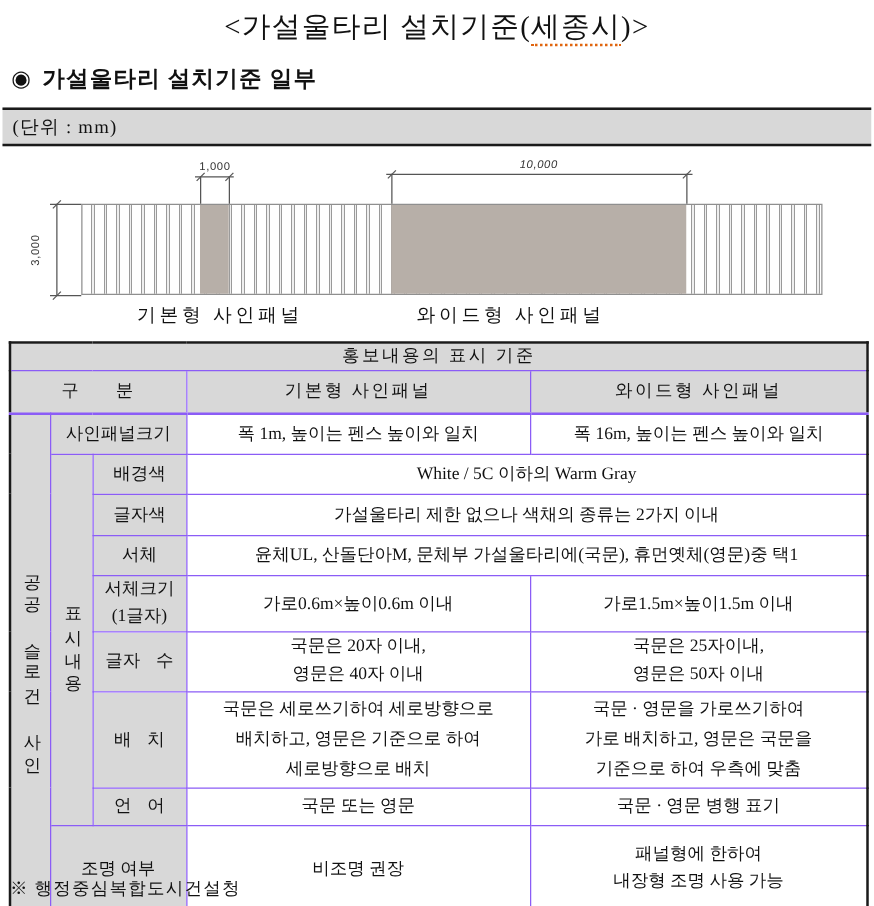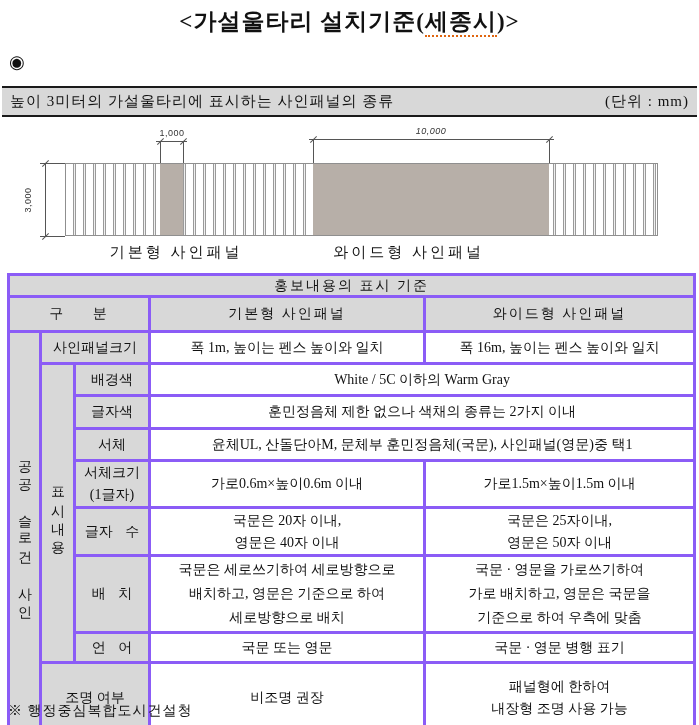--- a/index.html
+++ b/index.html
@@ -8,21 +8,21 @@
     position: relative;
     background: #ffffff;
     font-family: "Liberation Serif", "DejaVu Serif", serif;
     color: #111;
     overflow: hidden;
   }
 
   
   .doc-title {
     position: absolute; top: 6px; left: 0; width: 699px;
-    text-align: center; font-size: 23px; font-weight: bold; letter-spacing: 1px;
+    text-align: center; font-size: 23px; font-weight: normal; letter-spacing: 1px;
   }
   .squiggle { border-bottom: 2px dotted #e0650f; padding-bottom: 1px; }
 
   
   .section-head {
     position: absolute; top: 51px; left: 9px;
     font-size: 18px; font-weight: bold; letter-spacing: 1px;
     display: flex; align-items: center; gap: 8px;
   }
 
@@ -63,21 +63,21 @@
   .fence-caption {
     position: absolute; top: 126px; font-size: 15px; letter-spacing: 3px; text-align: center;
   }
 
   
   .spec-table {
     position: absolute; top: 273px; left: 7px;
     border-collapse: collapse; table-layout: fixed; width: 686px;
   }
   .spec-table td {
-    border: 3px solid #8b5cf6; text-align: center; vertical-align: middle;
+    border: 1px solid #8b5cf6; text-align: center; vertical-align: middle;
     font-size: 14px; padding: 0 2px; overflow: hidden;
   }
   .spec-table { border: 2px solid #1a1a1a; }
   .spec-table td.gray { background: #d8d8d8; }
   .row-thick td { border-bottom-width: 2px; }
   .t-title { font-size: 15px; letter-spacing: 2px; }
   .t-colhead { font-size: 15px; letter-spacing: 2px; }
   .vert {
     writing-mode: vertical-rl; text-orientation: upright;
     letter-spacing: 4px; font-size: 14px; margin: 0 auto;
@@ -90,24 +90,24 @@
   
   .footer-note { position: absolute; top: 702px; left: 8px; font-size: 14px; letter-spacing: 1px; }
 </style>
 </head>
 <body>
 
 <div class="doc-title"><span>&lt;가설울타리 설치기준(</span><span class="squiggle">세종시</span><span>)&gt;</span></div>
 
 <div class="section-head">
   <span>◉</span>
+  <span>가설울타리 설치기준 일부</span>
 </div>
 
 <div class="unit-bar">
-  <span>높이 3미터의 가설울타리에 표시하는 사인패널의 종류</span>
   <span>(단위 : mm)</span>
 </div>
 
 <div class="diagram">
 
   <div class="fence">
     <div class="panel panel-basic" style="background:#b7afa8;"></div>
     <div class="panel panel-wide" style="background:#b7afa8;"></div>
   </div>
 
@@ -163,25 +163,25 @@
   </tr>
   <tr style="height:32px">
     <td rowspan="7" class="gray">
       <div class="vert">표시내용</div>
     </td>
     <td class="gray">배경색</td>
     <td colspan="2">White / 5C 이하의 Warm Gray</td>
   </tr>
   <tr style="height:33px">
     <td class="gray">글자색</td>
-    <td colspan="2">훈민정음체 제한 없으나 색채의 종류는 2가지 이내</td>
+    <td colspan="2">가설울타리 제한 없으나 색채의 종류는 2가지 이내</td>
   </tr>
   <tr style="height:32px">
     <td class="gray">서체</td>
-    <td colspan="2">윤체UL, 산돌단아M, 문체부 훈민정음체(국문), 사인패널(영문)중 택1</td>
+    <td colspan="2">윤체UL, 산돌단아M, 문체부 가설울타리에(국문), 휴먼옛체(영문)중 택1</td>
   </tr>
   <tr style="height:43px">
     <td class="gray cell-lines-sm">
       <div>서체크기</div>
       <div>(1글자)</div>
     </td>
     <td>가로0.6m×높이0.6m 이내</td>
     <td>가로1.5m×높이1.5m 이내</td>
   </tr>
   <tr style="height:48px">

